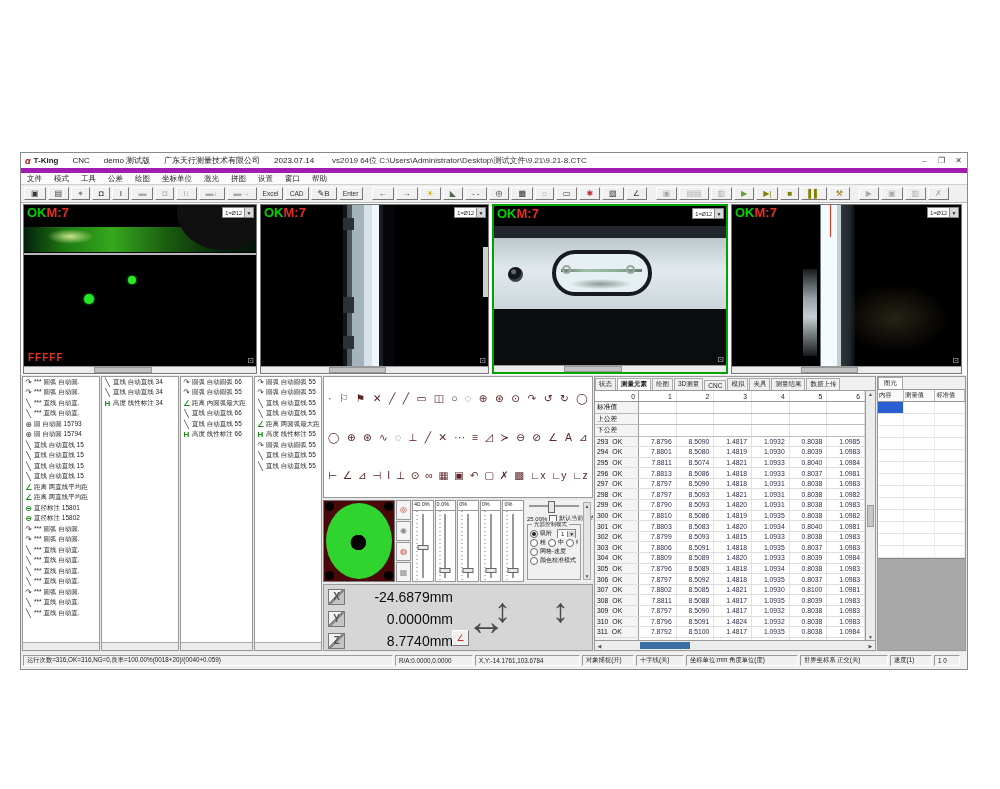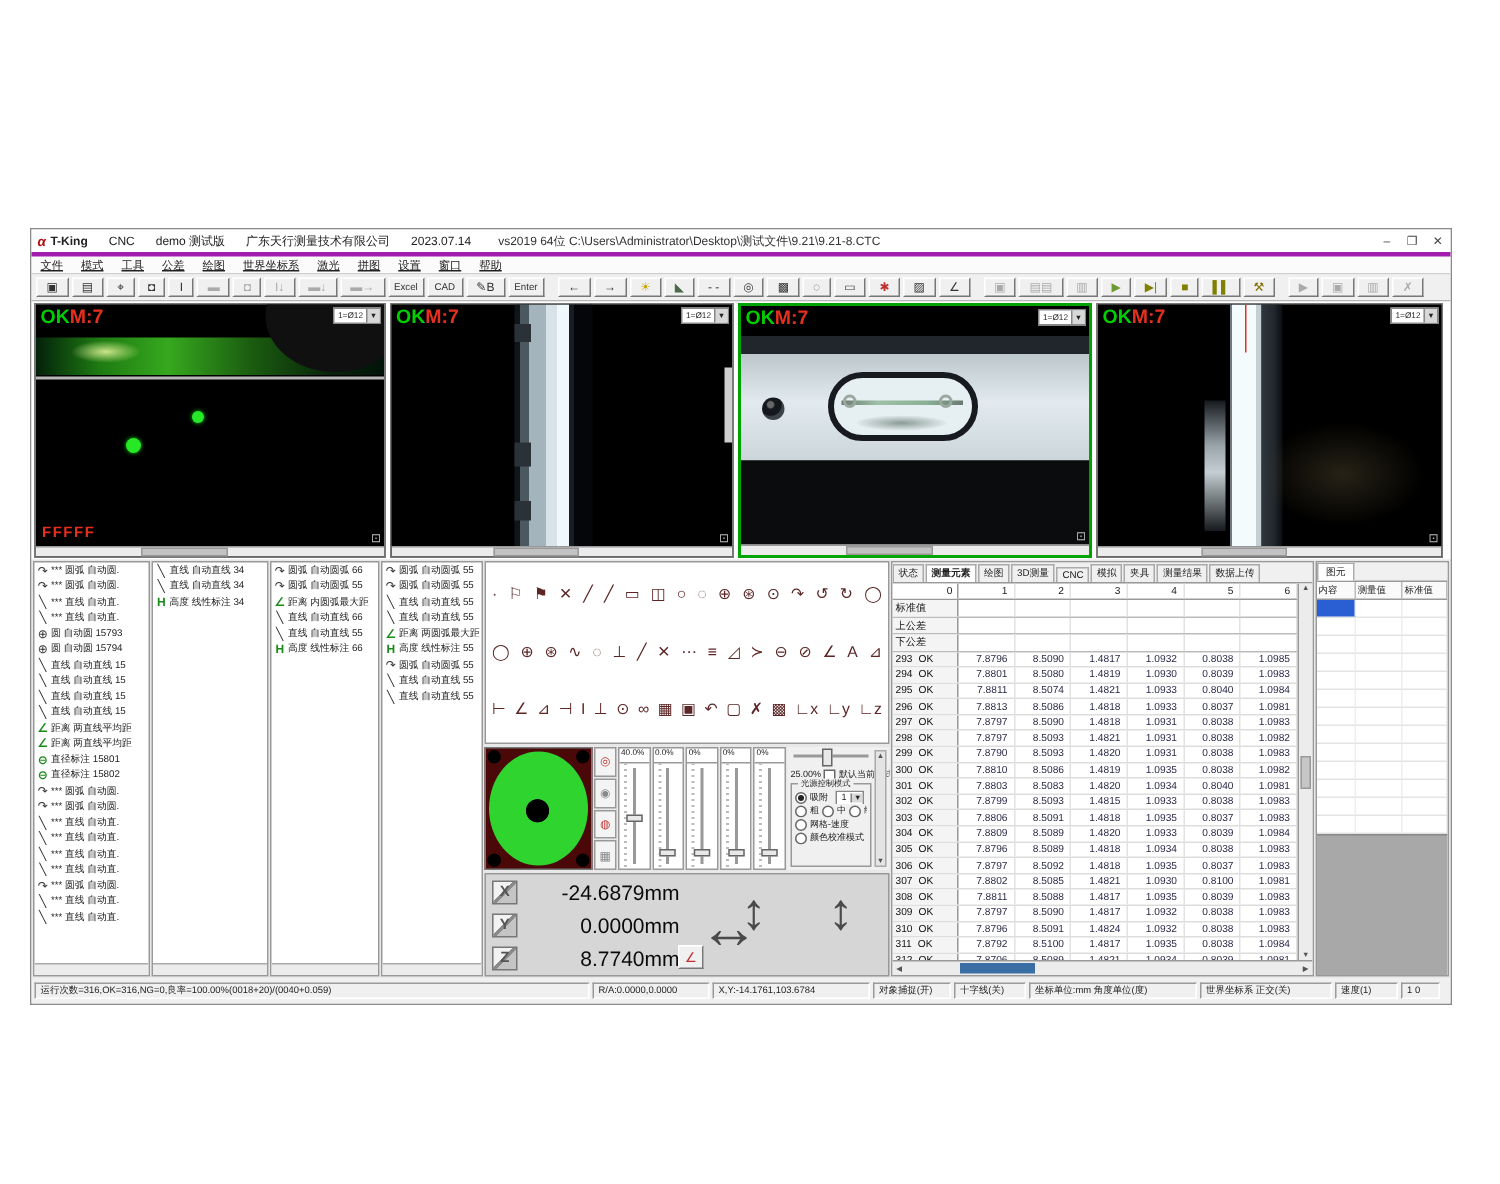--- a/index.html
+++ b/index.html
@@ -9,22 +9,22 @@
           border:1px solid #8a8a8a;display:flex;flex-direction:column;box-sizing:border-box;}
   
   .titlebar{height:15px;background:#fff;display:flex;align-items:center;font-size:8px;flex:0 0 auto;}
   .app-logo{color:#b01010;font-weight:bold;font-style:italic;margin:0 3px 0 4px;font-size:9px;}
   .tb-app{font-weight:bold;}
   .tb-seg{margin-left:14px;white-space:nowrap;}
   .tb-path{margin-left:18px;color:#333;}
   .win-ctrls{margin-left:auto;display:flex;}
   .win-btn{width:17px;height:13px;display:flex;align-items:center;justify-content:center;font-size:8px;color:#444;}
   
-  .menubar{height:11px;background:#fbfbfb;border-top:3px solid #a21caf;border-bottom:1px solid #cfcfcf;
-           display:flex;align-items:center;font-size:7.5px;flex:0 0 auto;text-decoration:underline;}
+  .menubar{height:11px;background:#fbfbfb;border-top:5px solid #a21caf;border-bottom:1px solid #cfcfcf;
+           display:flex;align-items:center;font-size:7.5px;flex:0 0 auto;}
   .menu-item{padding:0 6px;white-space:nowrap;}
   
   .toolbar{height:17px;background:#f0f0f0;border-bottom:1px solid #b8b8b8;display:flex;align-items:center;
            padding:0 2px;flex:0 0 auto;overflow:hidden;}
   .tbn{height:13px;min-width:17px;margin:0 1px;background:#f0f0f0;border:1px solid;
        border-color:#fff #777 #777 #fff;display:flex;align-items:center;justify-content:center;
        font-size:8px;color:#333;white-space:nowrap;box-sizing:border-box;}
   .tbn.txt{font-size:6.5px;min-width:24px;padding:0 2px;}
   .tbn.dim{color:#aaa;}
   .tbn.gap{margin-left:8px;}
@@ -185,21 +185,21 @@
       <span class="win-btn">✕</span>
     </span>
   </div>
 
   <div class="menubar" id="menubar">
         <span class="menu-item">文件</span>
         <span class="menu-item">模式</span>
         <span class="menu-item">工具</span>
         <span class="menu-item">公差</span>
         <span class="menu-item">绘图</span>
-        <span class="menu-item">世界坐标系</span>
+        <span class="menu-item">坐标单位</span>
         <span class="menu-item">激光</span>
         <span class="menu-item">拼图</span>
         <span class="menu-item">设置</span>
         <span class="menu-item">窗口</span>
         <span class="menu-item">帮助</span>
       </div>
   <div class="toolbar" id="toolbar">
         <button class="tbn">▣</button>
         <button class="tbn">▤</button>
         <button class="tbn">⌖</button>

